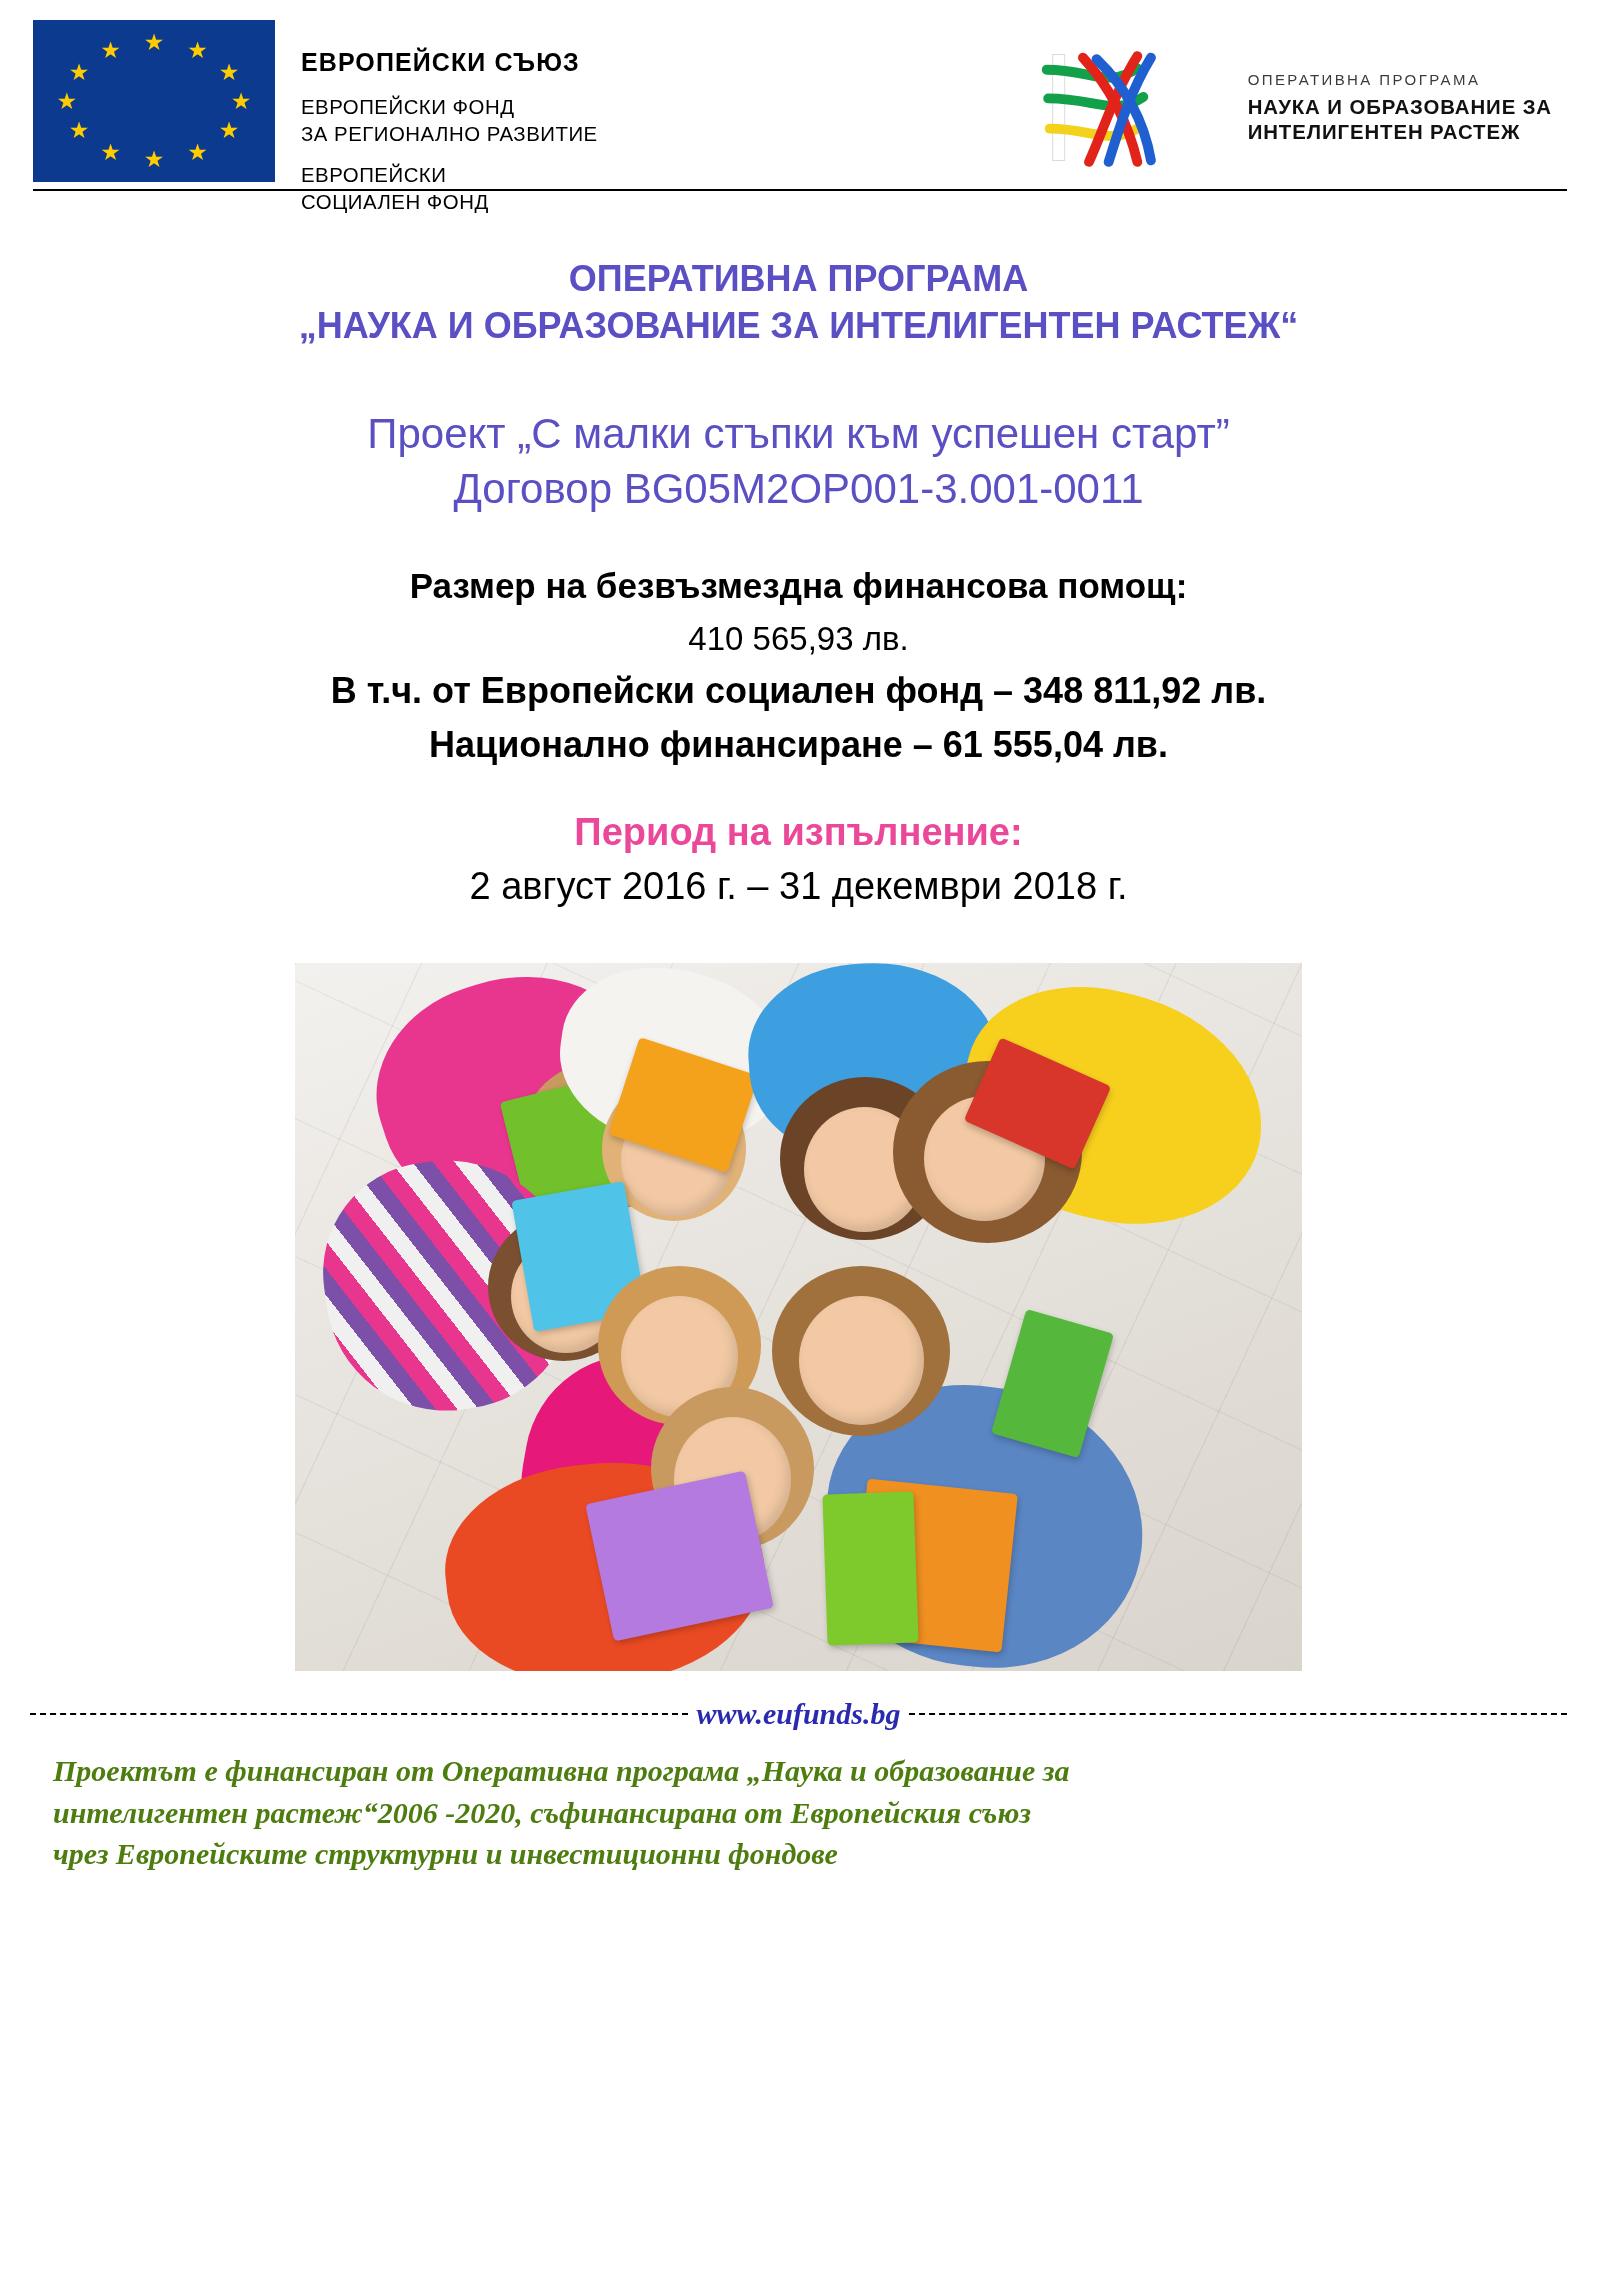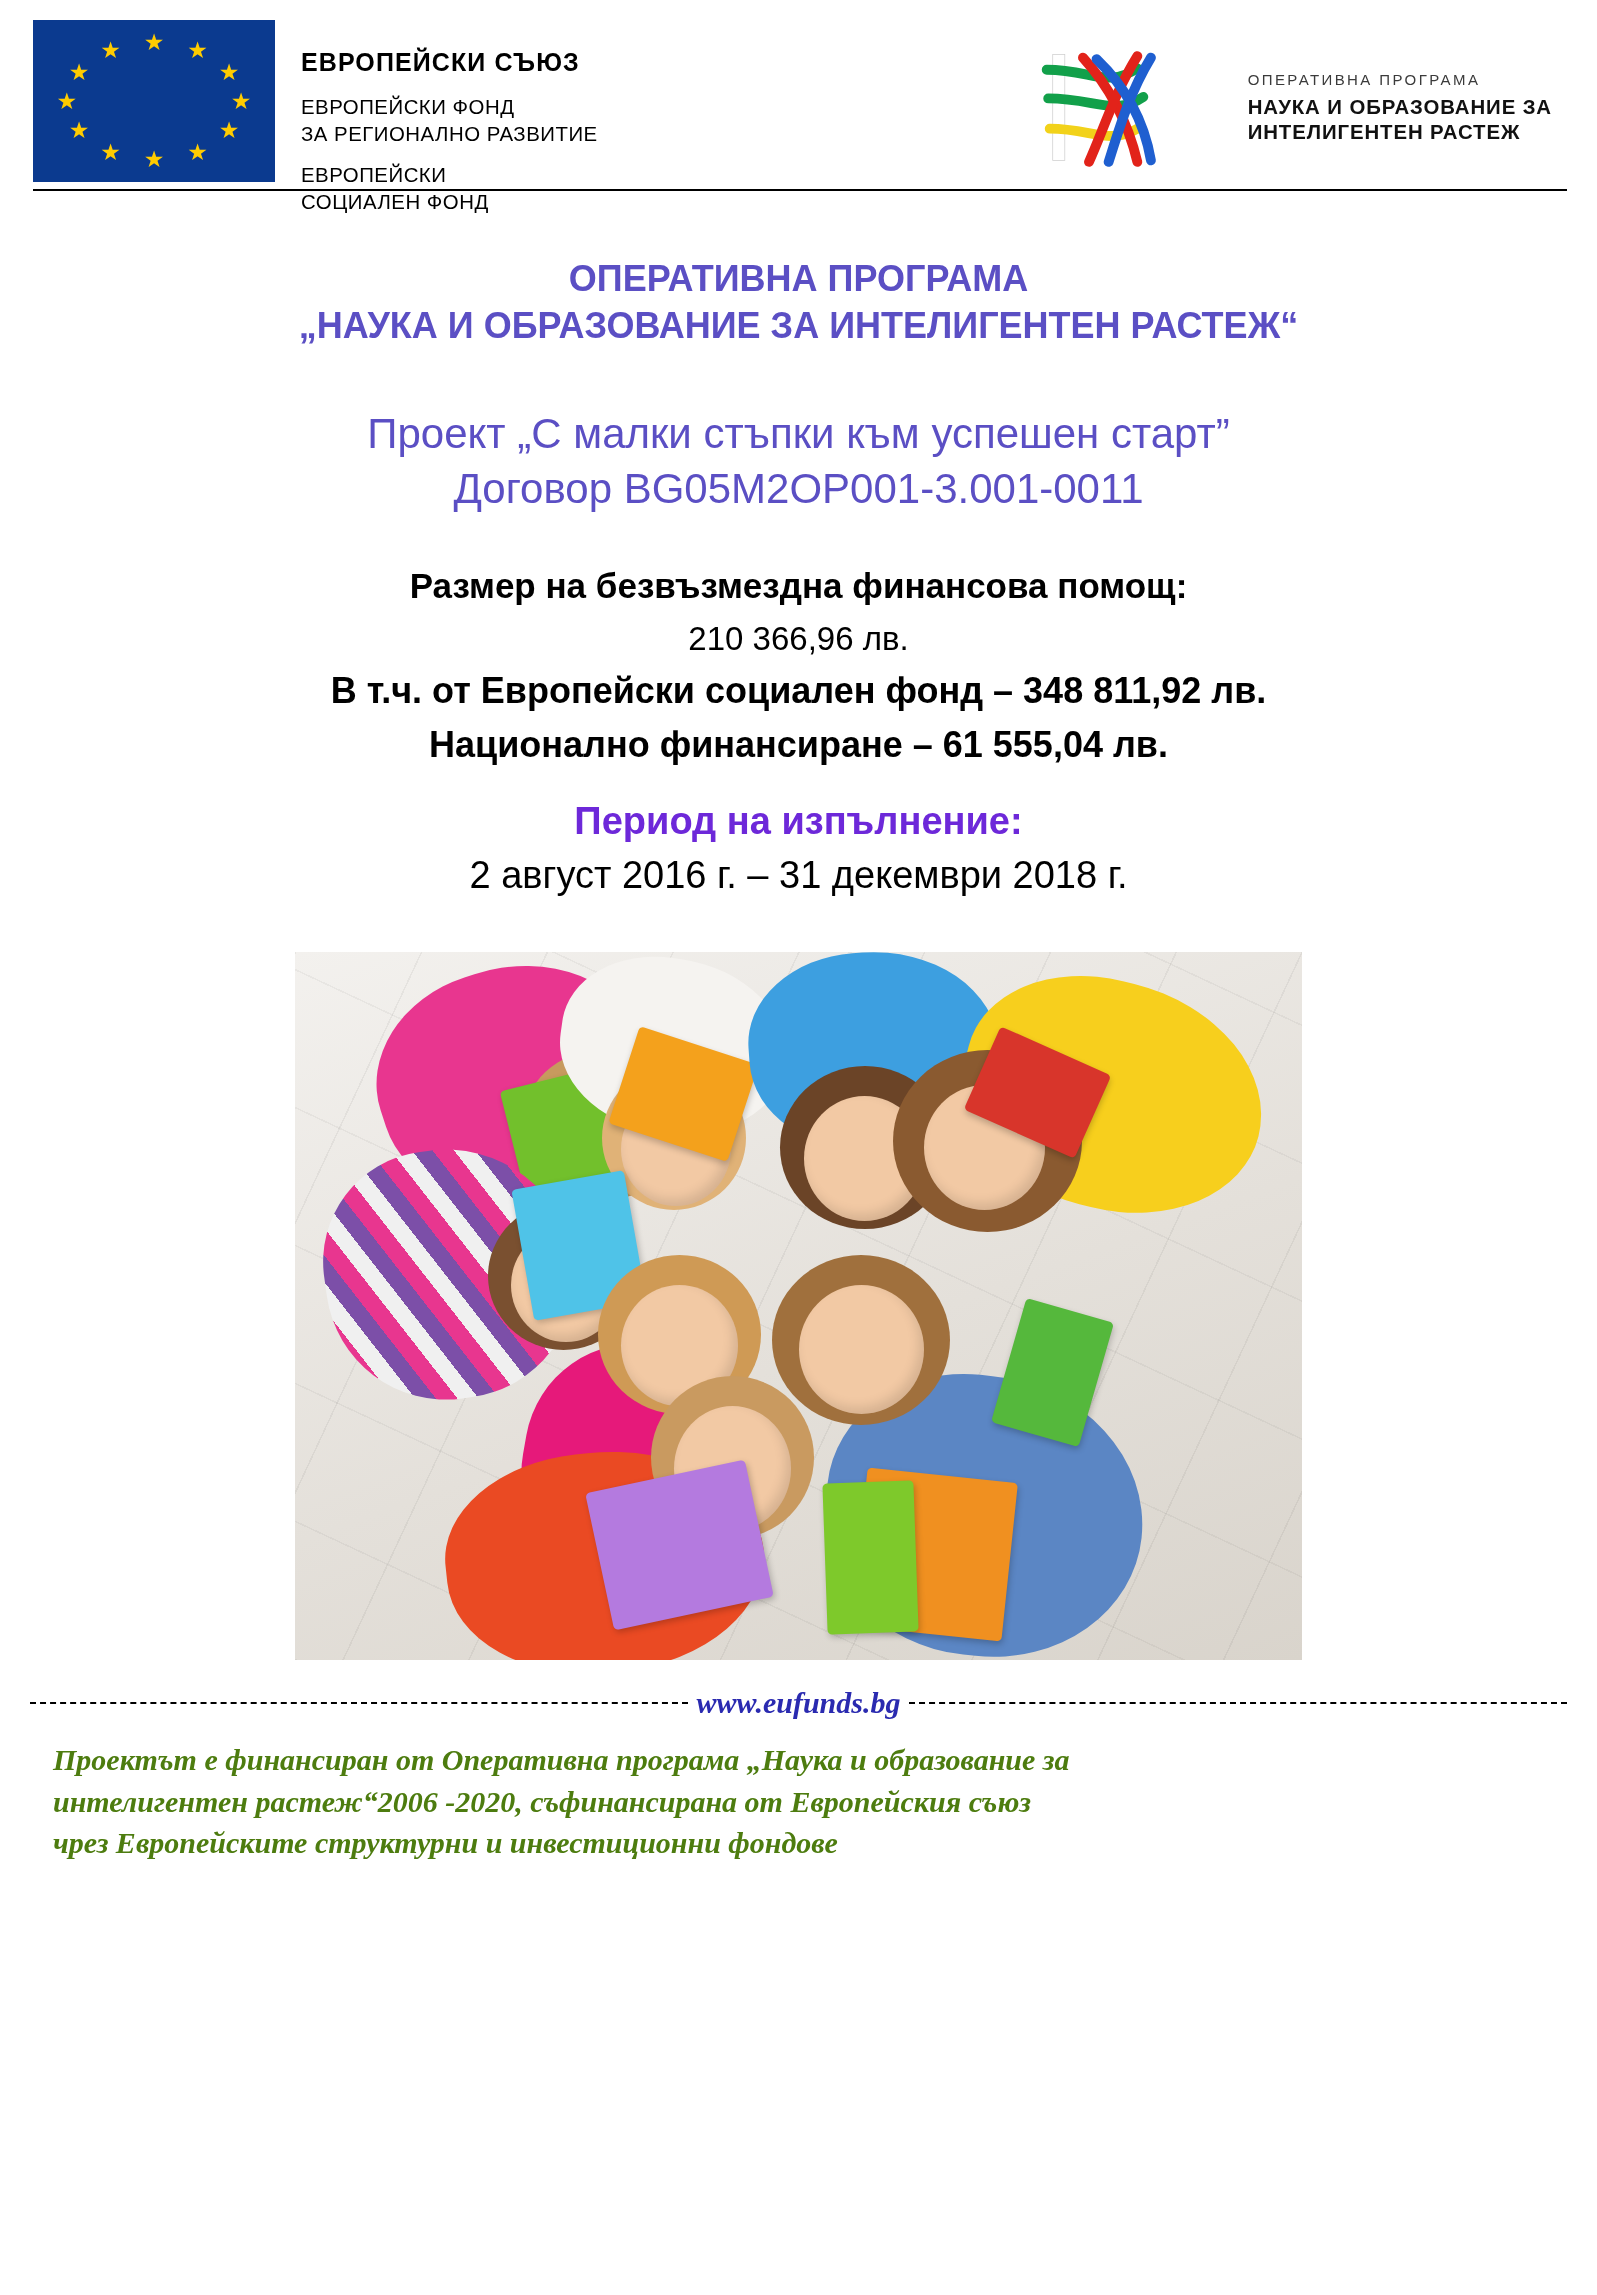--- a/index.html
+++ b/index.html
@@ -124,24 +124,24 @@
   .grant-amount {
     font-size: 33px;
     margin-top: 13.6px;
   }
   .grant-line {
     font-size: 36px;
     margin-top: 12px;
     font-weight: bold;
   }
   .period-label {
-    color: #6d28d9;
+    color: #ec4899;
     font-weight: bold;
     font-size: 38px;
-    margin-top: 34px;
+    margin-top: 45px;
   }
   .period-value {
     font-size: 38px;
     margin-top: 10.6px;
   }
 
   
   .photo-wrap {
     margin: 55px auto 0;
     width: 1007px;
@@ -277,21 +277,21 @@
     <div>ОПЕРАТИВНА ПРОГРАМА</div>
     <div>„НАУКА И ОБРАЗОВАНИЕ ЗА ИНТЕЛИГЕНТЕН РАСТЕЖ“</div>
   </div>
 
   <div class="project-title">
     <div>Проект „С малки стъпки към успешен старт”</div>
     <div>Договор  BG05M2OP001-3.001-0011</div>
   </div>
 
   <div class="grant-label">Размер на безвъзмездна финансова помощ:</div>
-  <div class="grant-amount">210 366,96 лв.</div>
+  <div class="grant-amount">410 565,93 лв.</div>
   <div class="grant-line">В т.ч. от Европейски социален фонд – 348 811,92 лв.</div>
   <div class="grant-line">Национално финансиране – 61 555,04 лв.</div>
 
   <div class="period-label">Период на изпълнение:</div>
   <div class="period-value">2 август 2016 г. – 31 декември 2018 г.</div>
 
   <div class="photo-wrap">
     <div class="floor"></div>
 
     <div class="body-shape" style="left:83px;top:15px;width:273px;height:227px;background:#e8368f;transform:rotate(-18deg);"></div>

